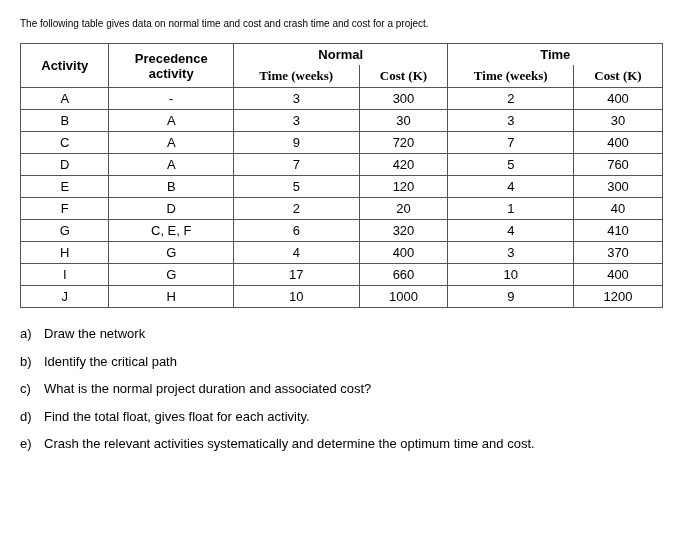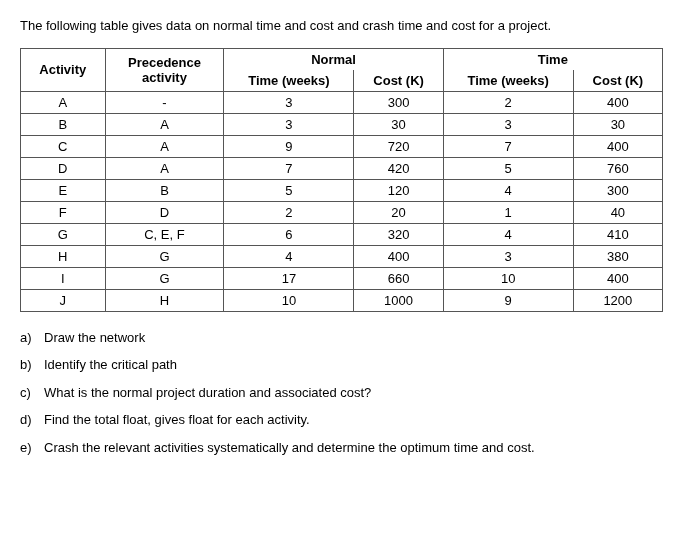--- a/index.html
+++ b/index.html
@@ -10,21 +10,21 @@
     body {
       background: #ffffff;
       font-family: Arial, sans-serif;
       font-size: 13px;
       color: #000000;
       width: 683px;
       min-height: 547px;
       padding: 16px 20px;
     }
     .intro-text {
-      font-size: 13px;
+      font-size: 10px;
       line-height: 1.5;
       margin-bottom: 12px;
     }
     table {
       border-collapse: collapse;
       width: 100%;
       margin-bottom: 16px;
       font-size: 13px;
     }
     table, th, td {
@@ -37,20 +37,21 @@
     }
     th {
       font-weight: bold;
       background: #fff;
     }
     .header-row-1 th {
       border-bottom: none;
     }
     .header-row-2 th {
       border-top: none;
+      font-family: Liberation Serif, serif;
     }
     .questions {
       margin-top: 8px;
     }
     .question-item {
       display: flex;
       margin-bottom: 8px;
       line-height: 1.5;
     }
     .question-label {
@@ -138,21 +139,21 @@
       <td>320</td>
       <td>4</td>
       <td>410</td>
     </tr>
       <tr>
       <td>H</td>
       <td>G</td>
       <td>4</td>
       <td>400</td>
       <td>3</td>
-      <td>380</td>
+      <td>370</td>
     </tr>
       <tr>
       <td>I</td>
       <td>G</td>
       <td>17</td>
       <td>660</td>
       <td>10</td>
       <td>400</td>
     </tr>
       <tr>

